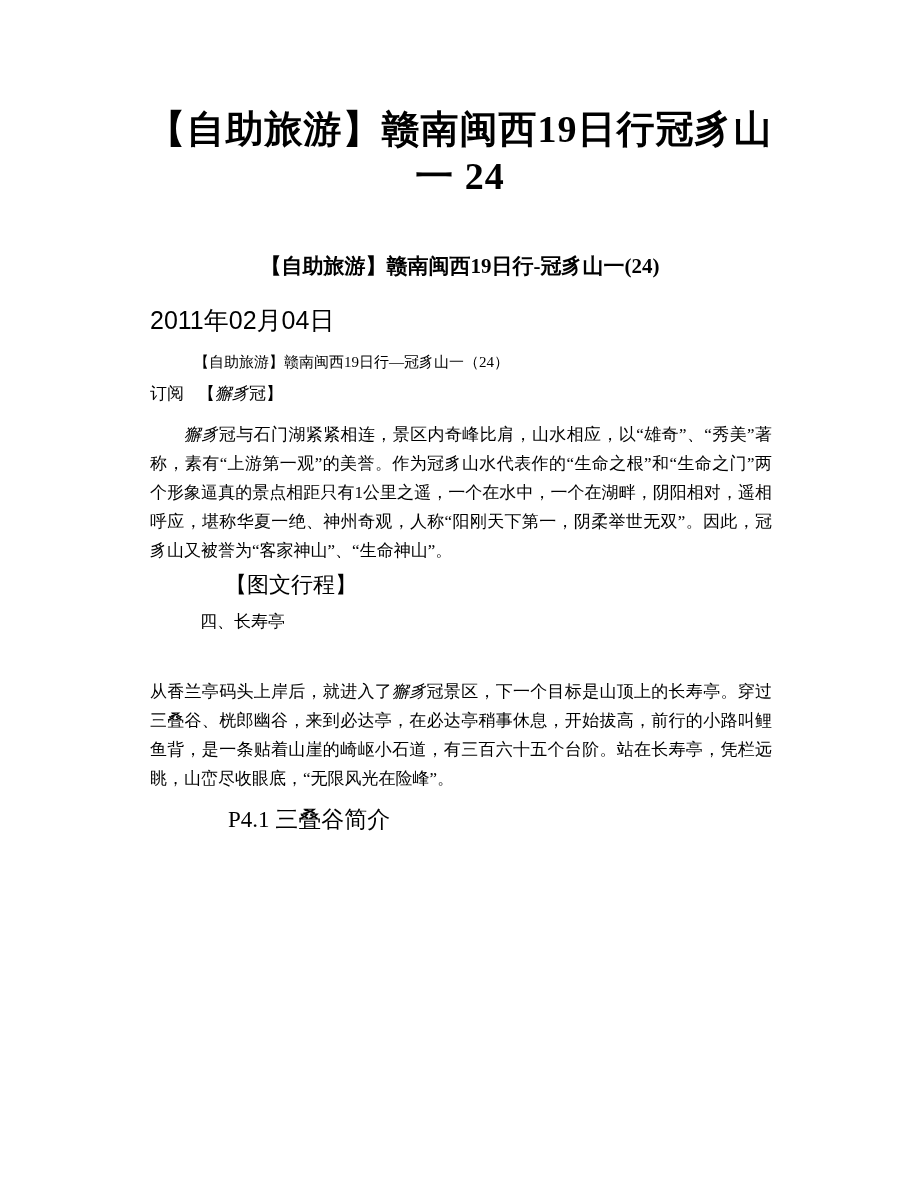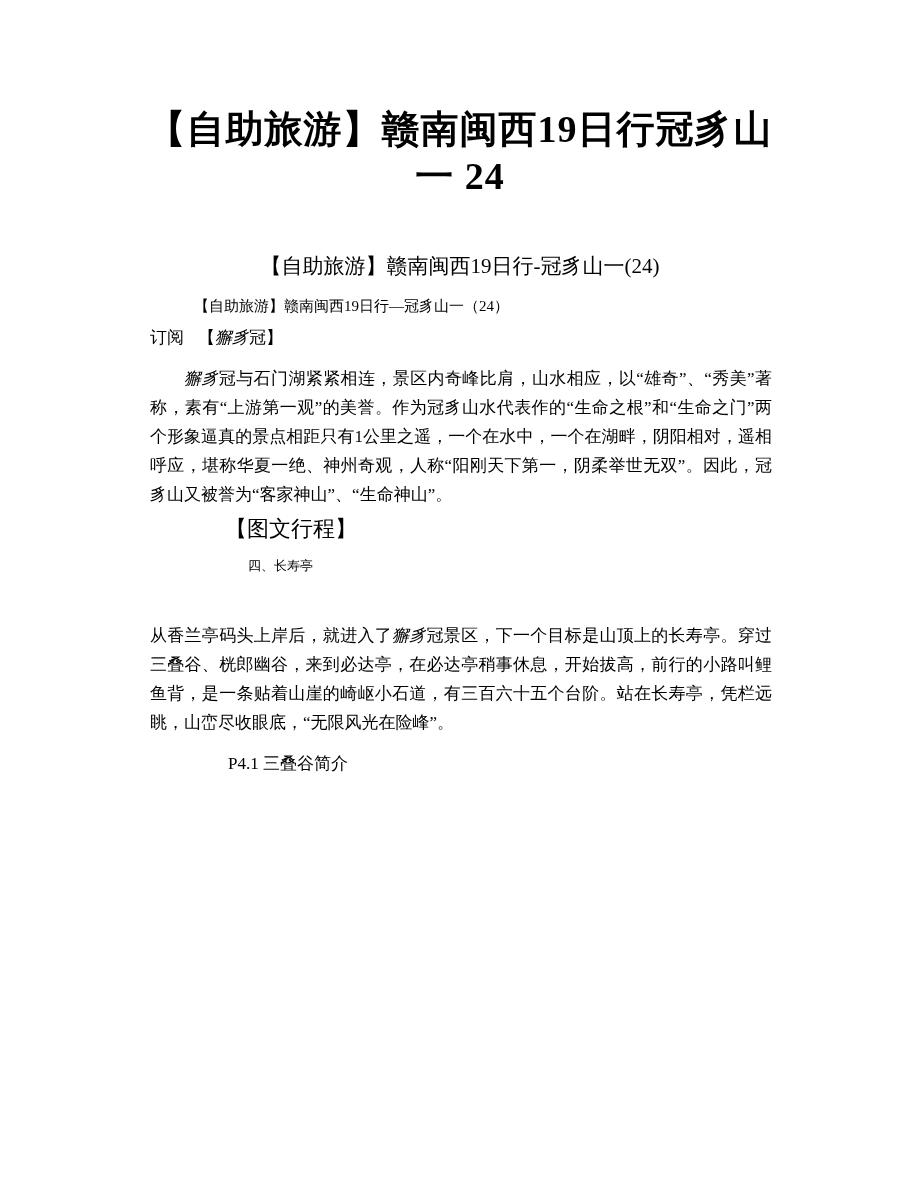--- a/index.html
+++ b/index.html
@@ -21,21 +21,21 @@
     font-size: 38px;
     font-weight: bold;
     line-height: 47px;
     letter-spacing: 1px;
   }
   .main-title .tline { display: block; }
   .subtitle {
     margin: 52px 0 0 0;
     text-align: center;
     font-size: 21px;
-    font-weight: normal;
+    font-weight: bold;
     line-height: 28px;
   }
   .pub-date {
     margin: 24px 0 0 150px;
     font-size: 25px;
     font-weight: normal;
     line-height: 32px;
     font-family: "Liberation Sans", "DejaVu Sans", sans-serif;
   }
   .content {
@@ -70,43 +70,44 @@
     text-align: justify;
     word-break: break-all;
   }
   .para.indent { text-indent: 2em; }
   .section-heading {
     margin: 7px 0 0 75px;
     font-size: 22px;
     line-height: 26px;
   }
   .stop-heading {
-    margin: 11px 0 0 98px;
-    font-size: 13px;
+    margin: 11px 0 0 50px;
+    font-size: 17px;
     line-height: 26px;
   }
   .body-para { margin-top: 42px; }
   .caption {
     margin: 14px 0 0 78px;
-    font-size: 17px;
+    font-size: 23px;
     line-height: 26px;
   }
 </style>
 </head>
 <body>
 
 <div class="page">
 
   <h1 class="main-title">
     <span class="tline">【自助旅游】赣南闽西19日行冠豸山</span>
     <span class="tline">一 24</span>
   </h1>
 
   <h2 class="subtitle">【自助旅游】赣南闽西19日行-冠豸山一(24)</h2>
 
+  <div class="pub-date">2011年02月04日</div>
 
   <div class="content">
 
     <h3 class="post-heading">【自助旅游】赣南闽西19日行—冠豸山一（24）</h3>
 
 
     <div class="subscribe-row">
       <span>订阅</span><span class="badge"><span>【</span><span class="ital">獬豸</span><span>冠】</span></span>
     </div>
 

